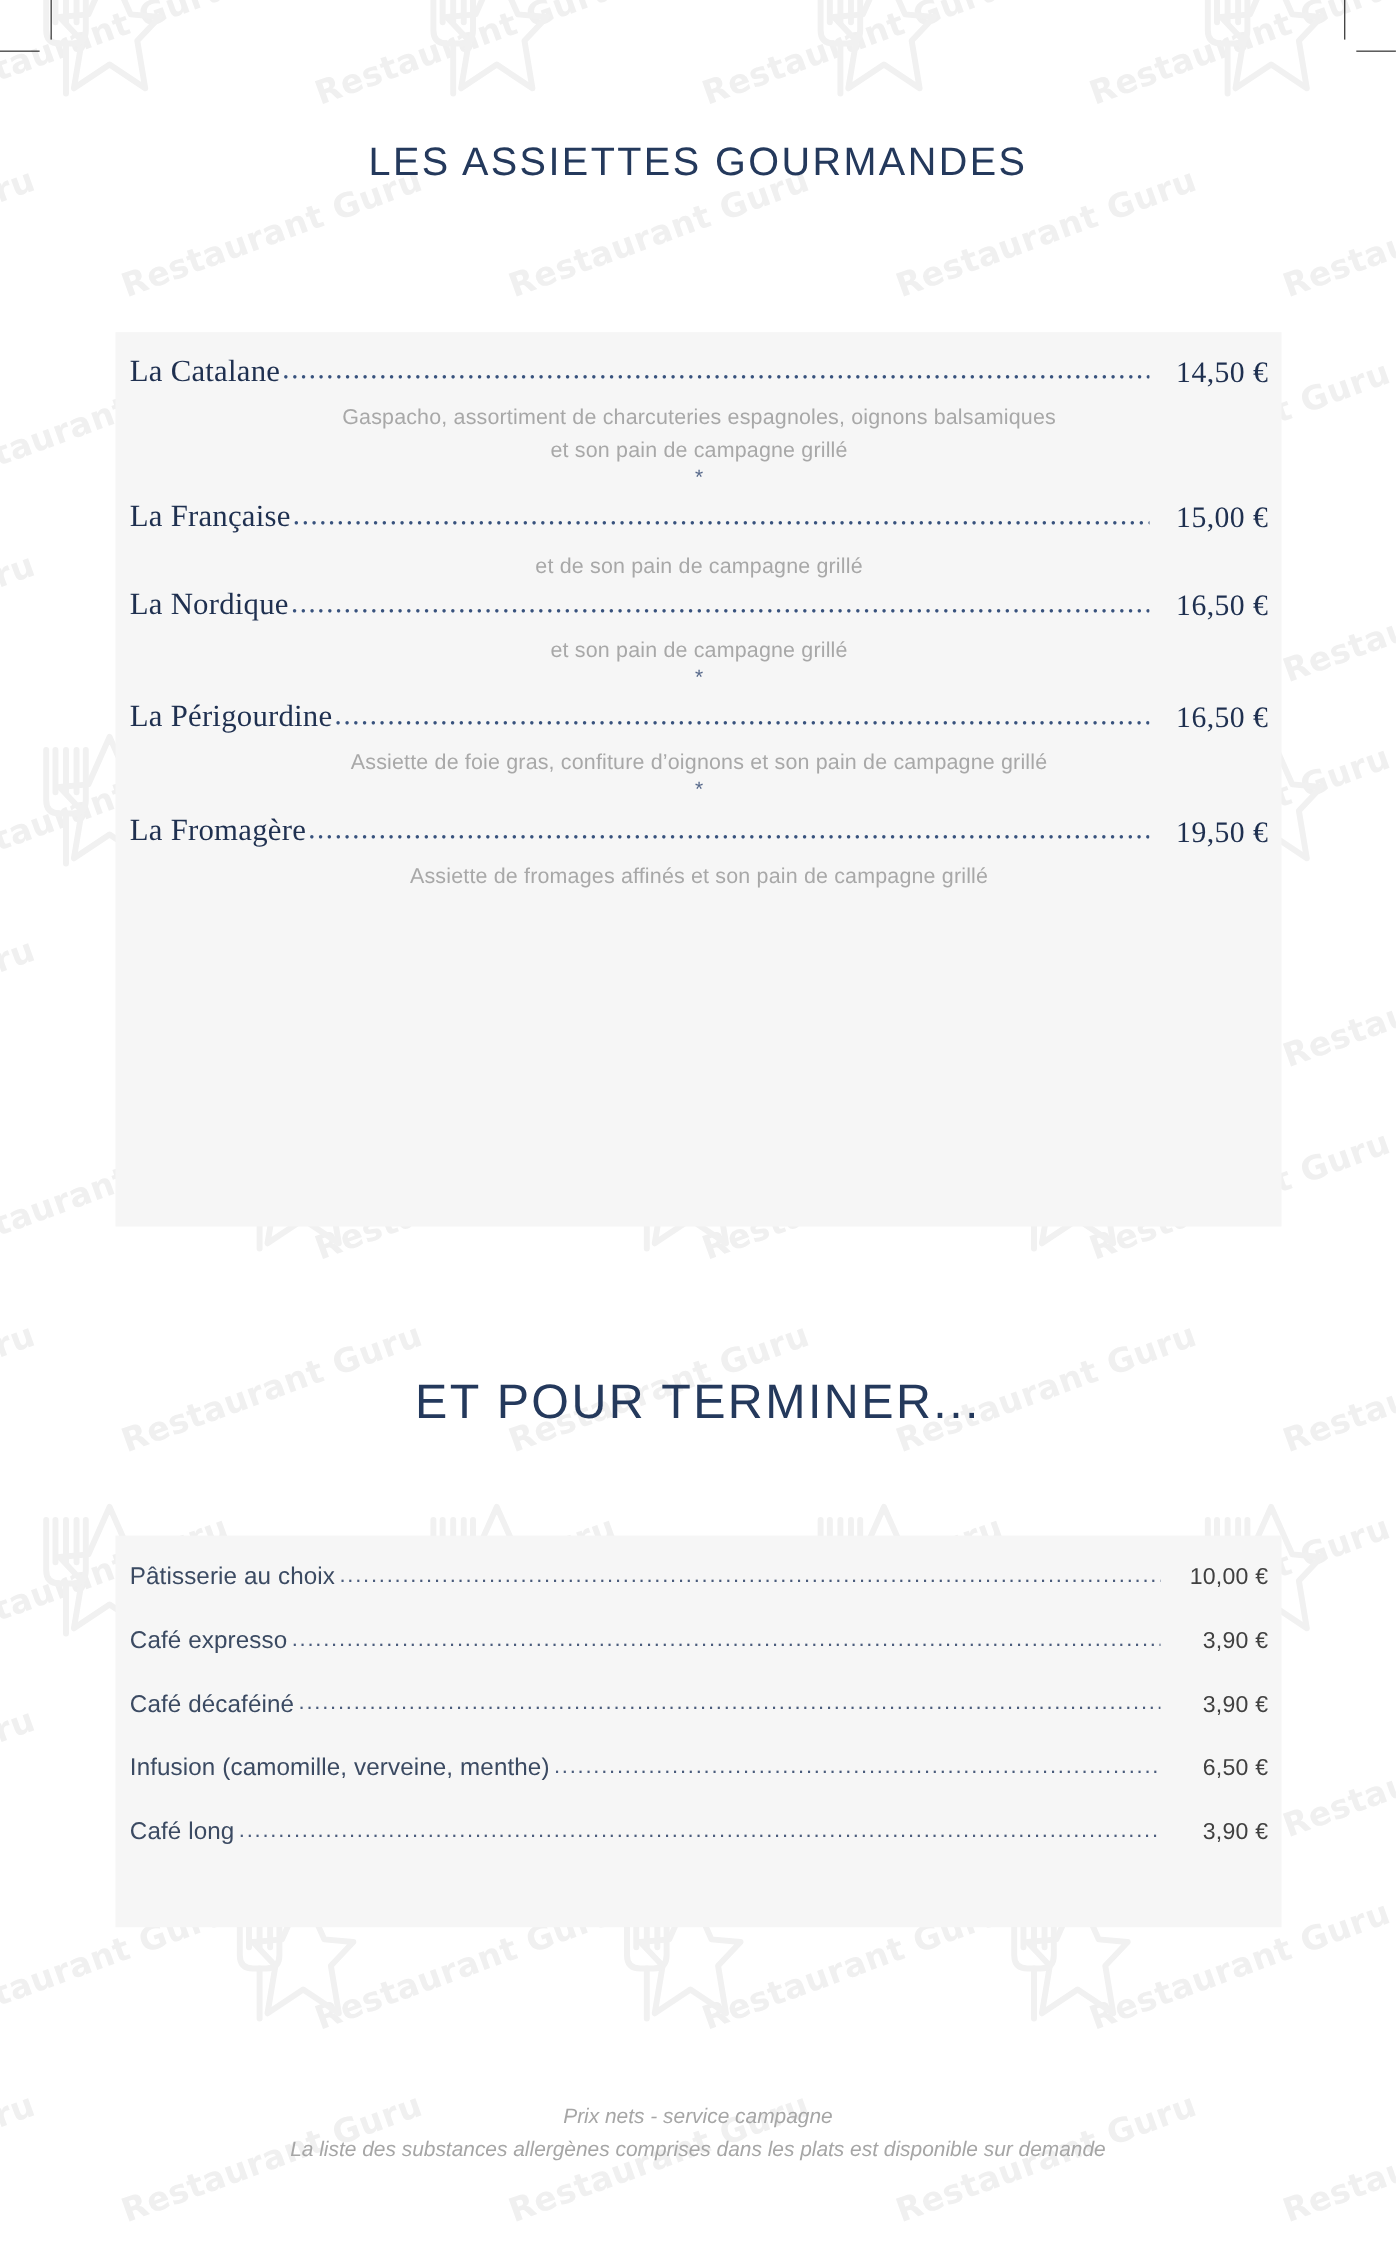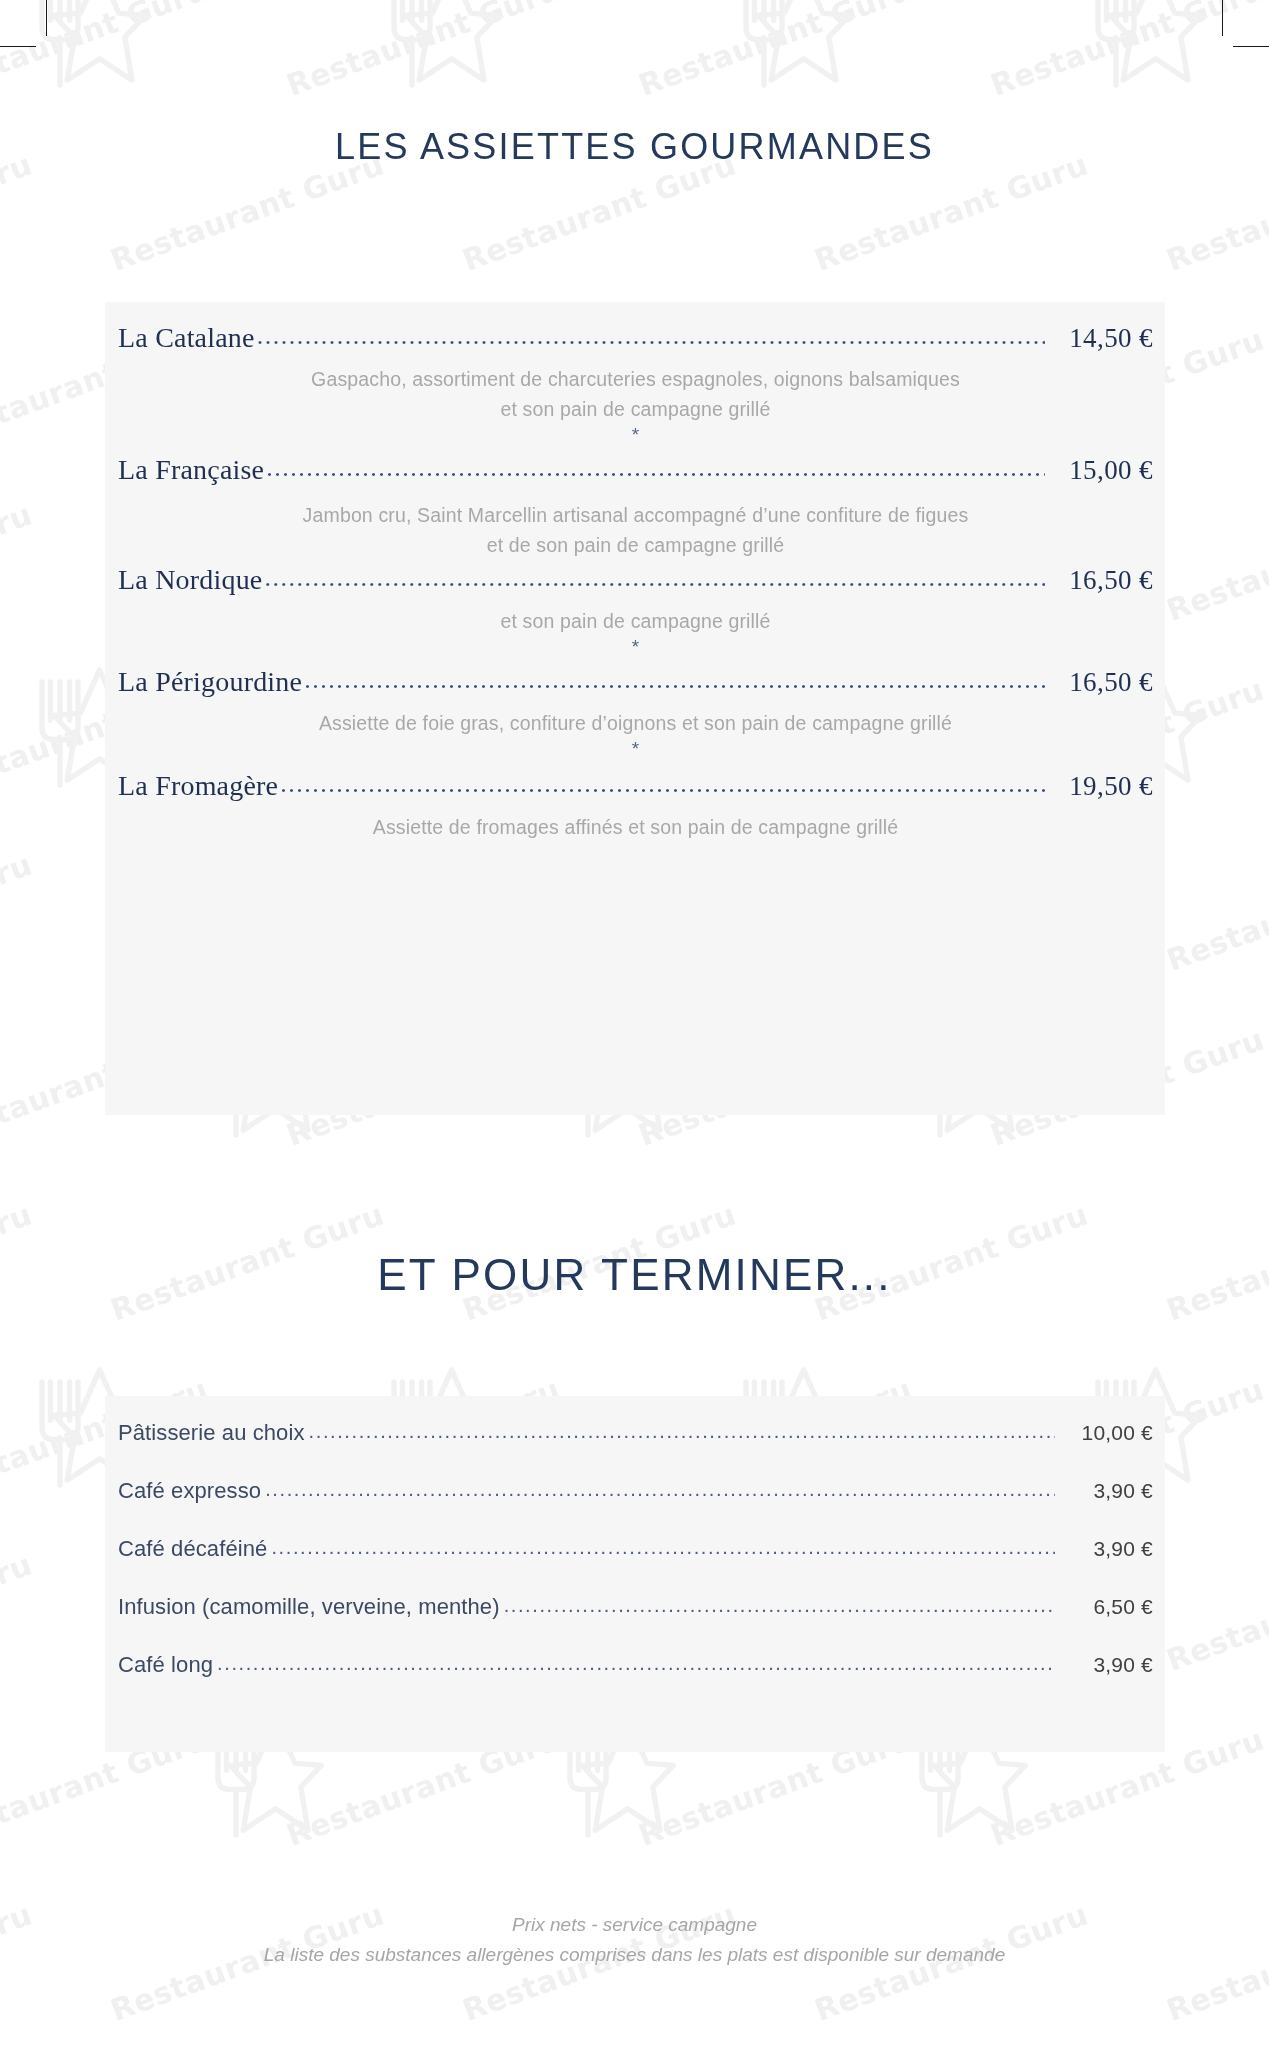--- a/index.html
+++ b/index.html
@@ -607,21 +607,20 @@
           <div class="sep-star">*</div>
           <div style="height: 8px;"></div>
         </div>
         <div class="dish">
           <div class="dish-line">
             <span class="dish-name">La Française</span>
             <span class="leader">.......................................................................................................................................................................................................</span>
             <span class="dish-price">15,00 €</span>
           </div>
           <div style="height: 14px;"></div>
-          <div class="dish-desc">Jambon cru, Saint Marcellin artisanal accompagné d’une confiture de figues</div>
           <div class="dish-desc">et de son pain de campagne grillé</div>
           <div style="height: 4px;"></div>
         </div>
         <div class="dish">
           <div class="dish-line">
             <span class="dish-name">La Nordique</span>
             <span class="leader">.......................................................................................................................................................................................................</span>
             <span class="dish-price">16,50 €</span>
           </div>
           <div style="height: 10px;"></div>

